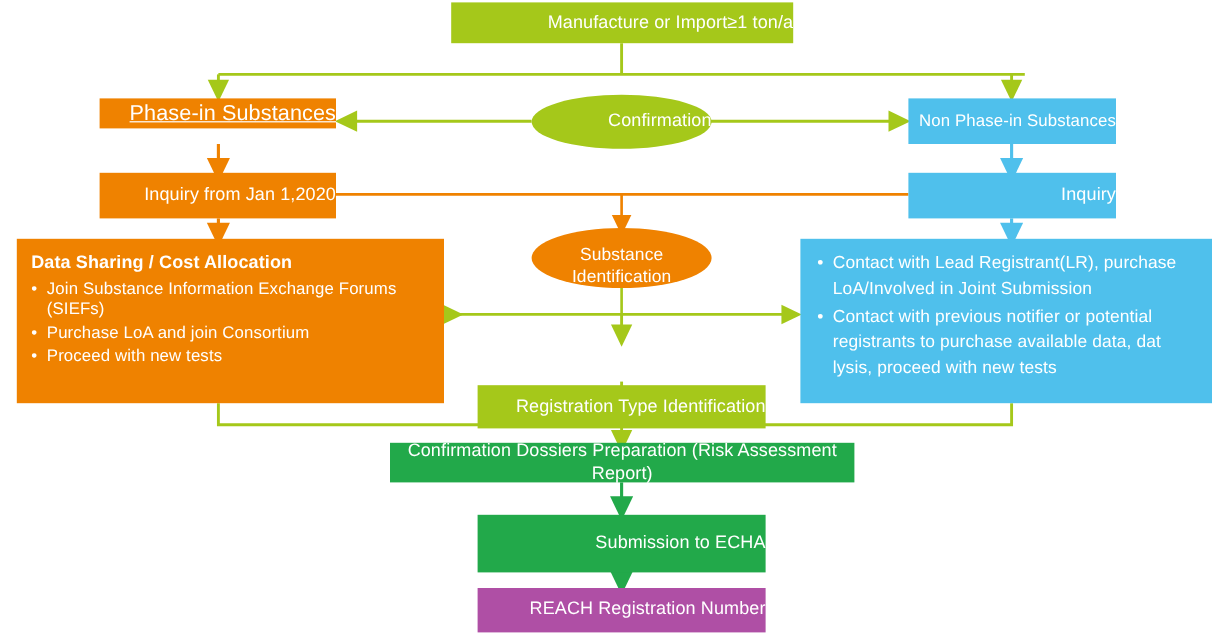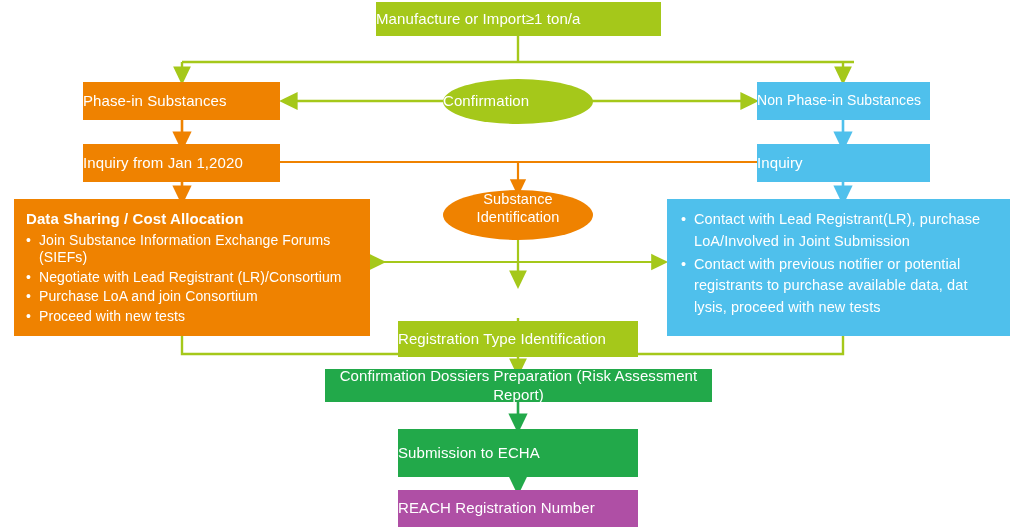--- a/index.html
+++ b/index.html
@@ -19,21 +19,21 @@
     left: 0; top: 0;
     width: 1024px;
     height: 532px;
   }
   .node {
     position: absolute;
     box-sizing: border-box;
     color: #ffffff;
     display: flex;
     align-items: center;
-    justify-content: flex-start;
+    justify-content: flex-end;
     text-align: center;
     line-height: 1.25;
     letter-spacing: 0.1px;
   }
   .ellipse {
     border-radius: 50%;
   }
   .bullet-box {
     display: block;
     text-align: left;
@@ -125,21 +125,21 @@
 </svg>
 
 <div class="node" style="left:376px; top:2px; width:285px; height:34px; background:#a5c81a; font-size:15px;">
   <span>Manufacture or Import≥1 ton/a</span>
 </div>
 
 <div class="node ellipse" style="left:443px; top:79px; width:150px; height:45px; background:#a5c81a; font-size:15px;">
   <span>Confirmation</span>
 </div>
 
-<div class="node" style="left:83px; top:82px; width:197px; height:38px; background:#ef8200; font-size:15px;">
+<div class="node" style="left:83px; top:82px; width:197px; height:25px; background:#ef8200; font-size:18px;text-decoration:underline;">
   <span>Phase-in Substances</span>
 </div>
 
 <div class="node" style="left:757px; top:82px; width:173px; height:38px; background:#4fc0ec; font-size:14px;">
   <span>Non Phase-in Substances</span>
 </div>
 
 <div class="node" style="left:83px; top:144px; width:197px; height:38px; background:#ef8200; font-size:15px;">
   <span>Inquiry from Jan 1,2020</span>
 </div>
@@ -150,21 +150,20 @@
 
 <div class="node ellipse" style="left:443px; top:190px; width:150px; height:50px; background:#ef8200; font-size:14.5px; flex-direction:column;">
   <span>Substance</span>
   <span>Identification</span>
 </div>
 
 <div class="node bullet-box" style="left:14px; top:199px; width:356px; height:137px; background:#ef8200; padding:11px 12px;">
   <span class="title">Data Sharing / Cost Allocation</span>
   <ul>
     <li>Join Substance Information Exchange Forums (SIEFs)</li>
-    <li>Negotiate with Lead Registrant (LR)/Consortium</li>
     <li>Purchase LoA and join Consortium</li>
     <li>Proceed with new tests</li>
   </ul>
 </div>
 
 <div class="node para-box" style="left:667px; top:199px; width:343px; height:137px; background:#4fc0ec; padding:10px 14px;">
   <div>
     <div style="padding-left:13px; position:relative; margin-bottom:1px;">
       <span style="position:absolute; left:0; top:0;">•</span>
       <span>Contact with Lead Registrant(LR), purchase LoA/Involved in Joint Submission</span>

